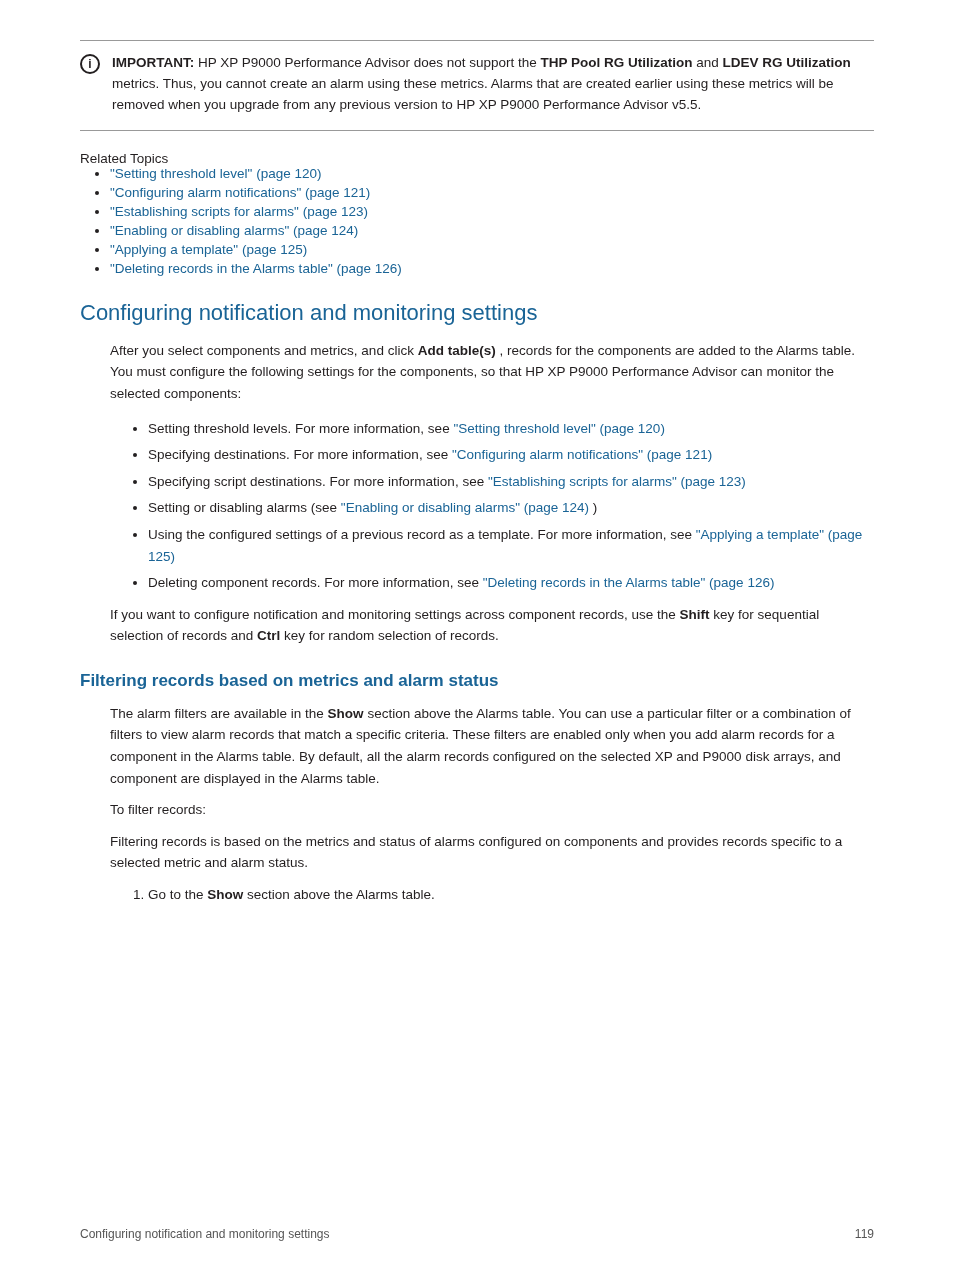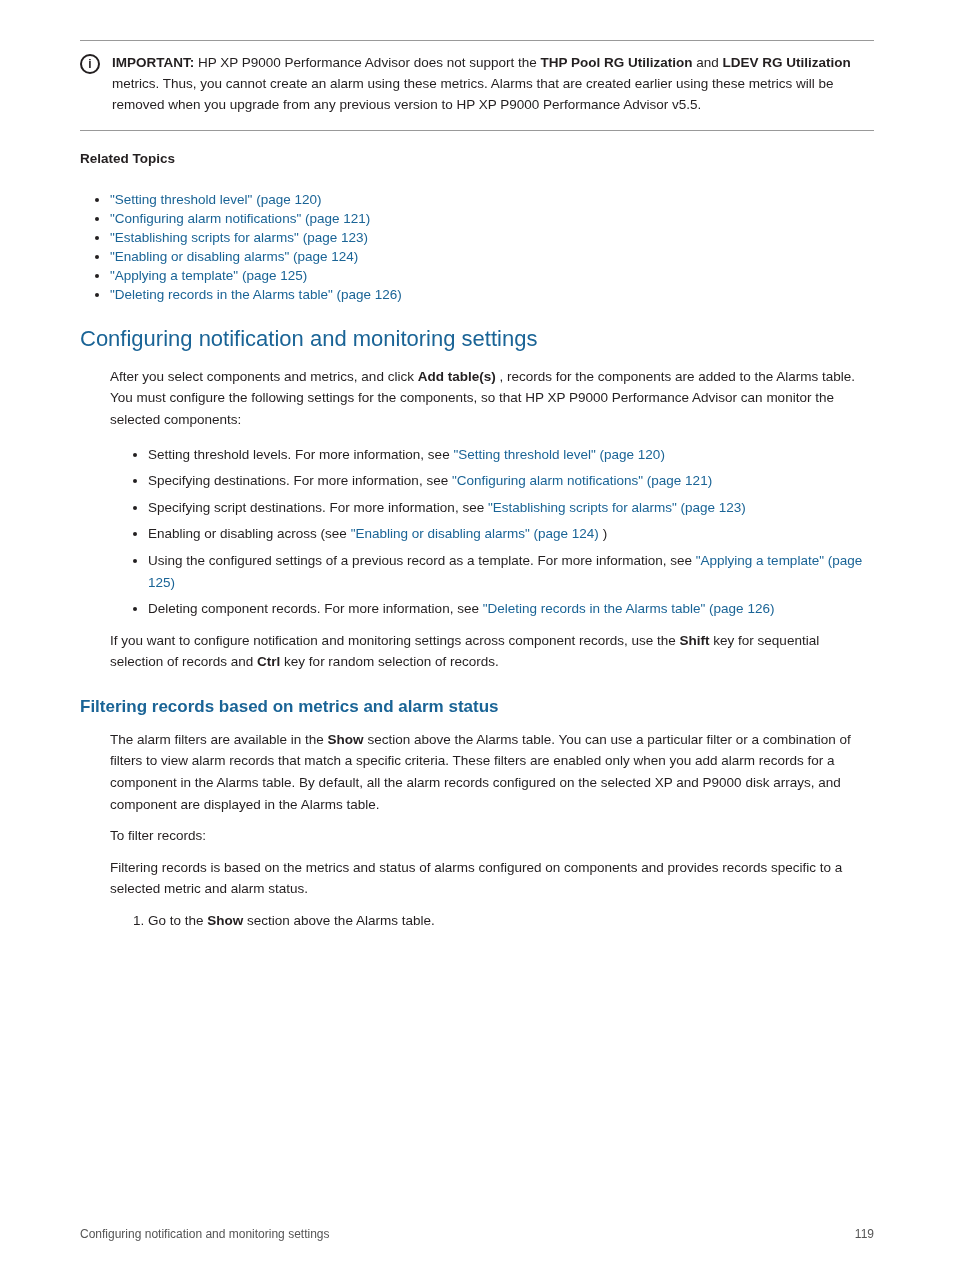--- a/index.html
+++ b/index.html
@@ -64,23 +64,23 @@
     .bold-text {
       font-weight: bold;
     }
 
     .related-topics {
       margin-bottom: 24px;
       padding-left: 0;
     }
 
     .related-topics-title {
-      font-weight: bold;
-      font-size: 13.5px;
-      margin-bottom: 26px;
+      font-weight: normal;
+      font-size: 13.5px;
+      margin-bottom: 0;
     }
 
     .related-topics ul {
       list-style: disc;
       padding-left: 30px;
     }
 
     .related-topics ul li {
       margin-bottom: 4px;
       font-size: 13.5px;
@@ -221,21 +221,21 @@
         <span>Specifying destinations. For more information, see </span>
         <a href="#">"Configuring alarm notifications" (page 121)</a>
         <span></span>
       </li>
       <li>
         <span>Specifying script destinations. For more information, see </span>
         <a href="#">"Establishing scripts for alarms" (page 123)</a>
         <span></span>
       </li>
       <li>
-        <span>Enabling or disabling across (see </span>
+        <span>Setting or disabling alarms (see </span>
         <a href="#">"Enabling or disabling alarms" (page 124)</a>
         <span>)</span>
       </li>
       <li>
         <span>Using the configured settings of a previous record as a template. For more information, see </span>
         <a href="#">"Applying a template" (page 125)</a>
         <span></span>
       </li>
       <li>
         <span>Deleting component records. For more information, see </span>

